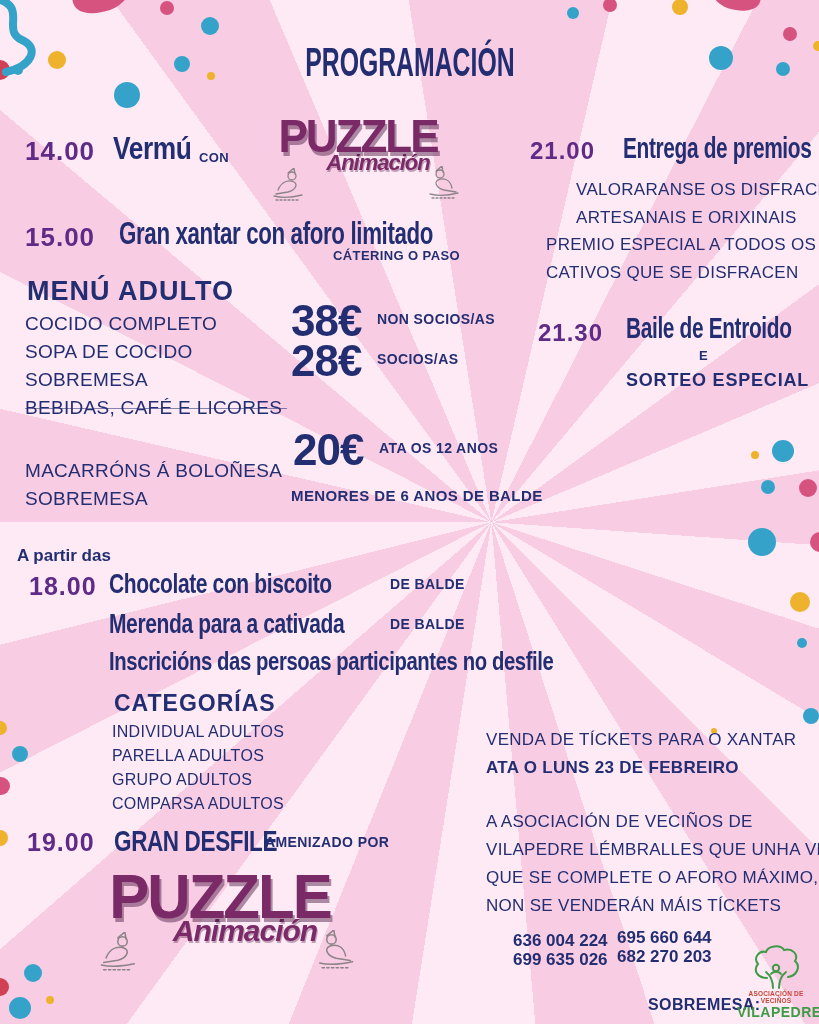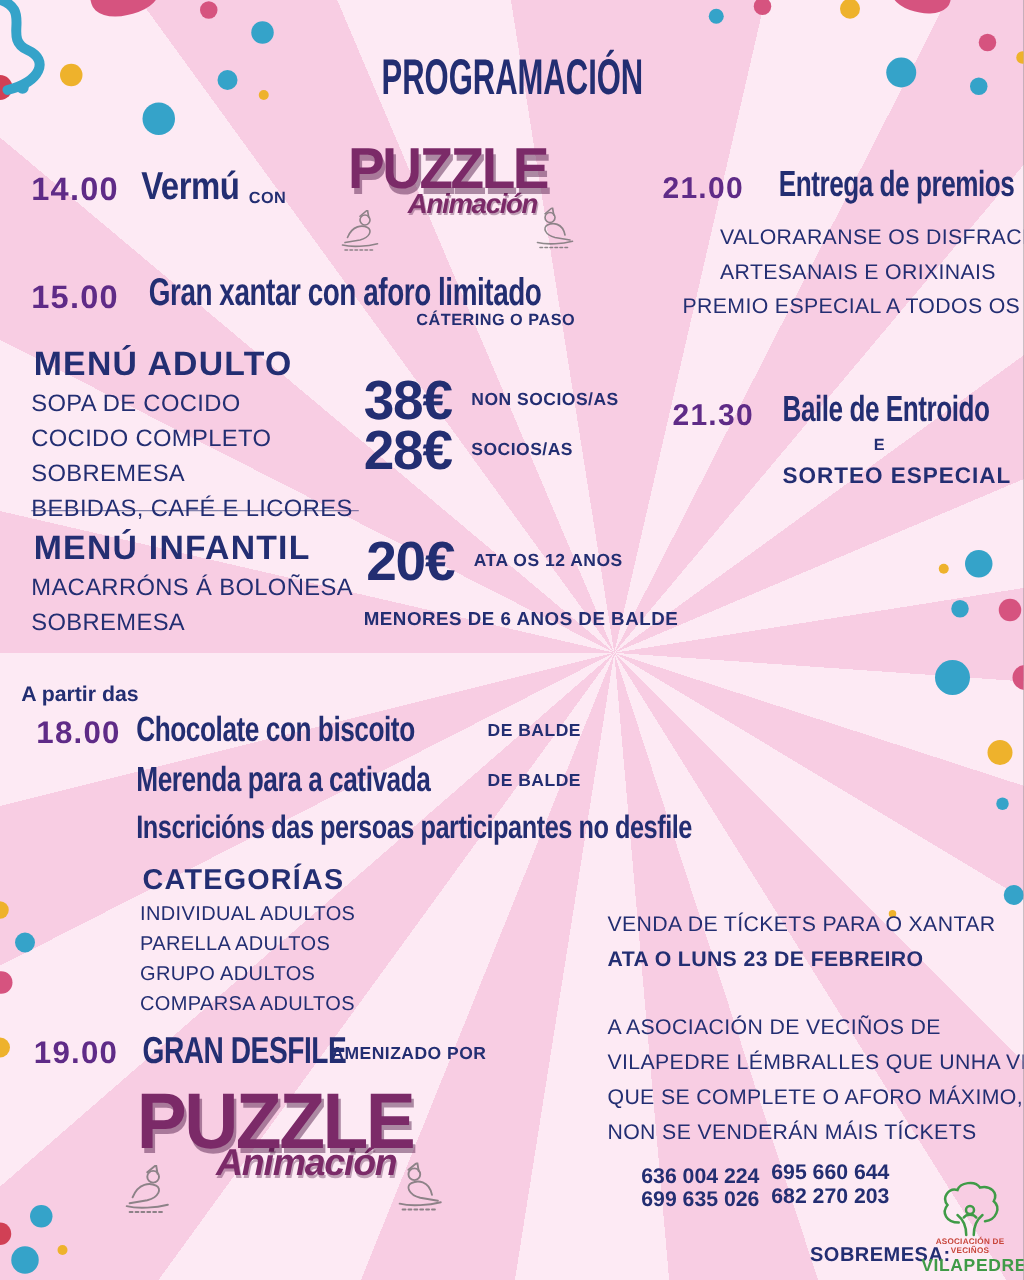--- a/index.html
+++ b/index.html
@@ -109,33 +109,32 @@
   </div>
 
   <div class="time" style="left:25px;top:222px;font-size:26px;">15.00</div>
   <div class="abs" style="left:119px;top:216px;">
     <span class="cond" style="--sx:.72;font-size:31px;">Gran xantar con aforo limitado</span>
   </div>
   <div class="caps-sm" style="left:333px;top:248px;font-size:13px;">CÁTERING O PASO</div>
 
   <div class="menu-head" style="left:27px;top:276px;">MENÚ ADULTO</div>
   <div class="abs" style="left:25px;top:310px;">
+    <div class="body-line">COCIDO COMPLETO</div>
     <div class="body-line">SOPA DE COCIDO</div>
-    <div class="body-line">COCIDO COMPLETO</div>
     <div class="body-line">SOBREMESA</div>
     <div class="body-line">BEBIDAS, CAFÉ E LICORES</div>
   </div>
   <hr class="div" style="left:25px;top:408px;width:262px;">
 
   <div class="price" style="left:291px;top:296px;">38€</div>
   <div class="caps-sm" style="left:377px;top:311px;">NON SOCIOS/AS</div>
   <div class="price" style="left:291px;top:336px;">28€</div>
   <div class="caps-sm" style="left:377px;top:351px;">SOCIOS/AS</div>
 
-  <div class="menu-head" style="left:27px;top:423px;">MENÚ INFANTIL</div>
   <div class="abs" style="left:25px;top:457px;">
     <div class="body-line">MACARRÓNS Á BOLOÑESA</div>
     <div class="body-line">SOBREMESA</div>
   </div>
   <div class="price" style="left:293px;top:425px;">20€</div>
   <div class="caps-sm" style="left:379px;top:440px;">ATA OS 12 ANOS</div>
   <div class="caps-sm" style="left:291px;top:487px;font-size:15px;">MENORES DE 6 ANOS DE BALDE</div>
 
   <div class="caps-sm" style="left:17px;top:546px;font-size:17px;letter-spacing:0;">A partir das</div>
   <div class="time" style="left:29px;top:572px;font-size:25px;">18.00</div>
@@ -191,20 +190,21 @@
   <div class="time" style="left:530px;top:137px;font-size:24px;">21.00</div>
   <div class="abs" style="left:623px;top:132px;">
     <span class="cond" style="--sx:.72;font-size:29px;">Entrega de premios</span>
   </div>
   <div class="right-par" style="left:576px;top:176px;">
     <div>VALORARANSE OS DISFRACES</div>
     <div>ARTESANAIS E ORIXINAIS</div>
   </div>
   <div class="right-par" style="left:546px;top:231px;">
     <div>PREMIO ESPECIAL A TODOS OS</div>
+    <div>CATIVOS QUE SE DISFRACEN</div>
   </div>
 
   <div class="time" style="left:538px;top:319px;font-size:24px;">21.30</div>
   <div class="abs" style="left:626px;top:312px;">
     <span class="cond" style="--sx:.72;font-size:29px;">Baile de Entroido</span>
   </div>
   <div class="caps-sm" style="left:699px;top:348px;font-size:13px;">E</div>
   <div class="caps-sm" style="left:626px;top:370px;font-size:18px;letter-spacing:.8px;">SORTEO ESPECIAL</div>
 
   <div class="right-par" style="left:486px;top:726px;">

